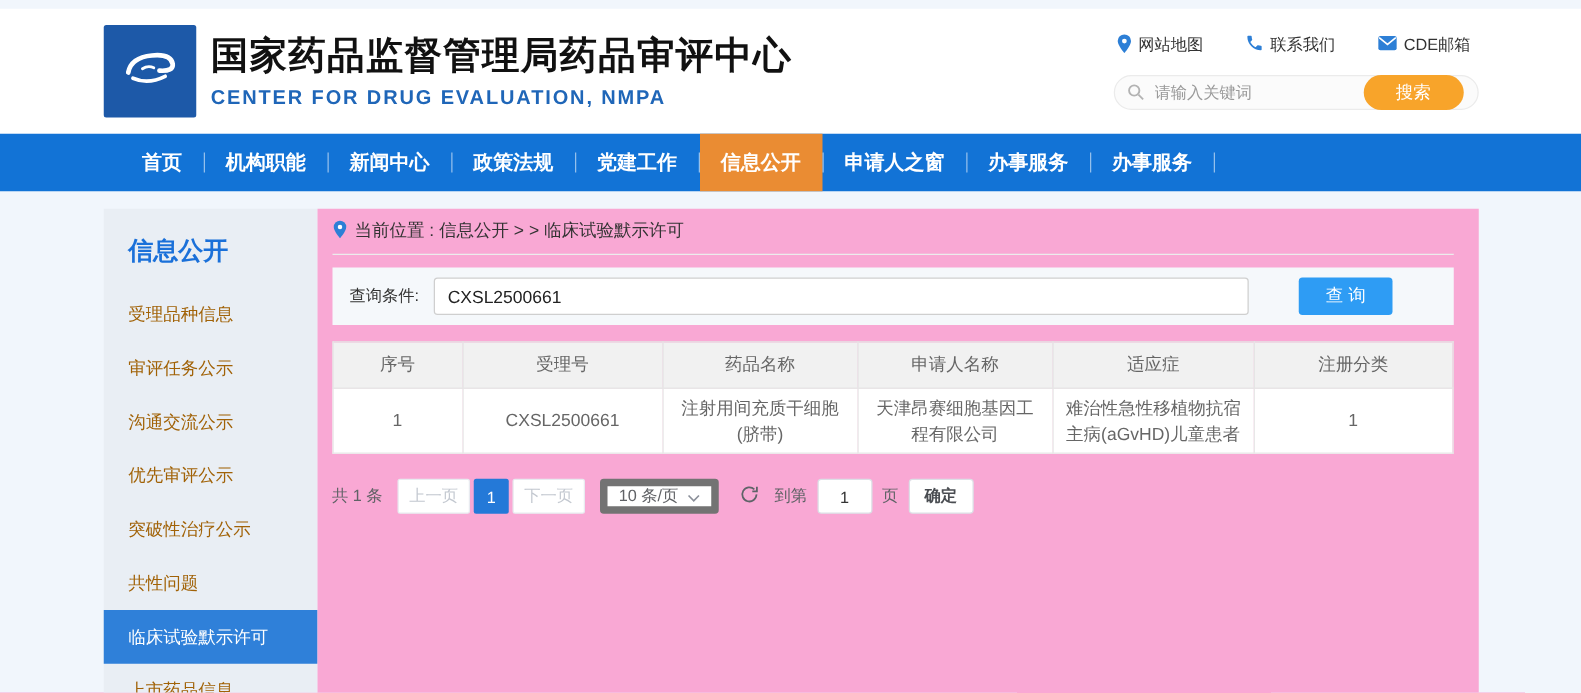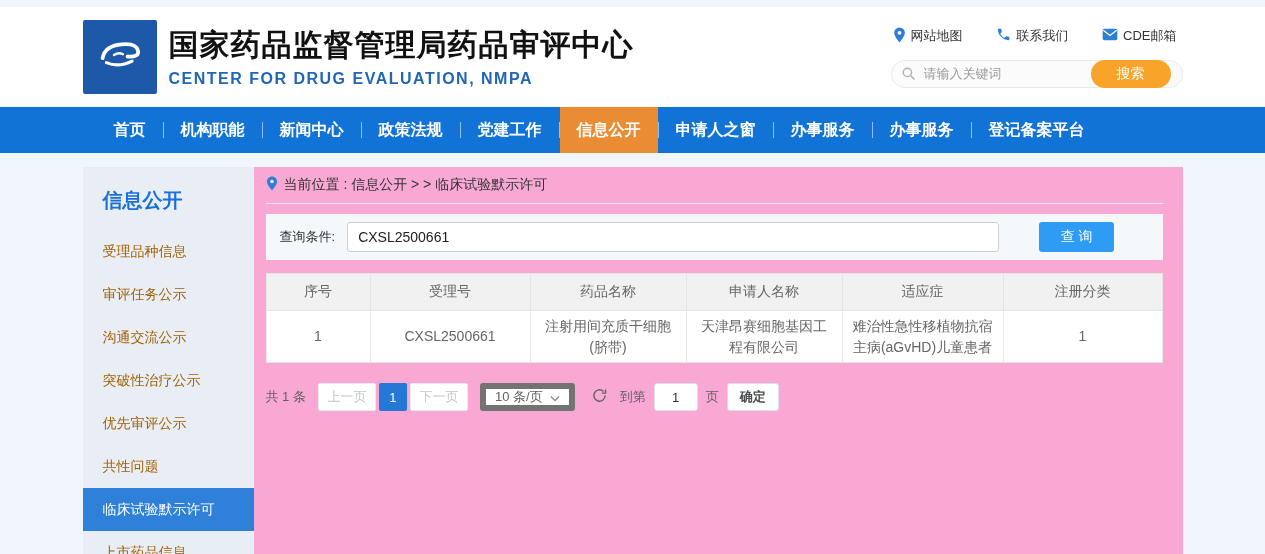--- a/index.html
+++ b/index.html
@@ -149,33 +149,32 @@
     <div class="nav-item">党建工作</div>
     <div class="nav-sep"></div>
     <div class="nav-item active">信息公开</div>
     <div class="nav-sep"></div>
     <div class="nav-item">申请人之窗</div>
     <div class="nav-sep"></div>
     <div class="nav-item">办事服务</div>
     <div class="nav-sep"></div>
     <div class="nav-item">办事服务</div>
     <div class="nav-sep"></div>
-    <div class="nav-item">登记备案平台</div>
   </div>
 </div>
 
 <div class="content">
 
   <div class="sidebar">
     <div class="side-title">信息公开</div>
     <div class="side-item">受理品种信息</div>
     <div class="side-item">审评任务公示</div>
     <div class="side-item">沟通交流公示</div>
+    <div class="side-item">优先审评公示</div>
     <div class="side-item">突破性治疗公示</div>
-    <div class="side-item">优先审评公示</div>
     <div class="side-item">共性问题</div>
     <div class="side-item active">临床试验默示许可</div>
     <div class="side-item">上市药品信息</div>
   </div>
 
   <div class="main">
 
     <div class="breadcrumb">
       <span>
         <svg width="12" height="15" viewBox="0 0 24 30">

